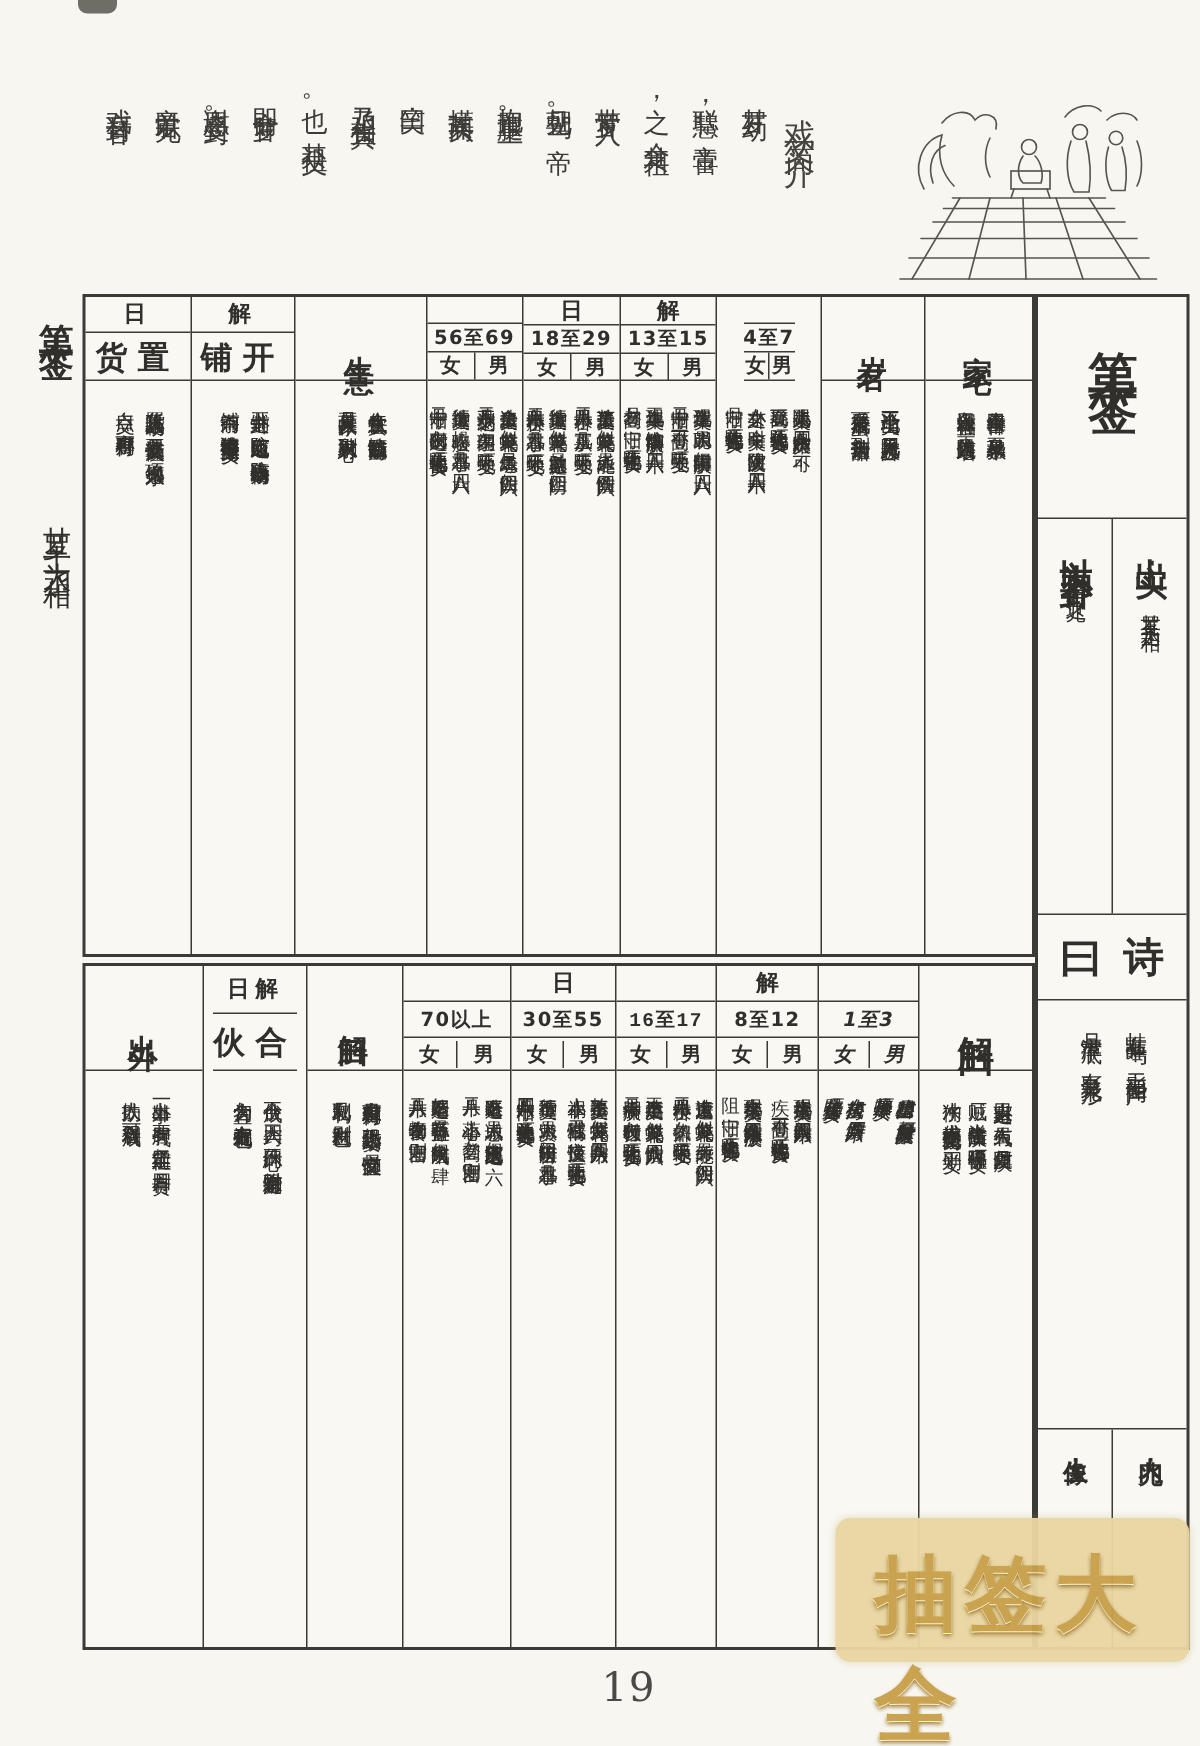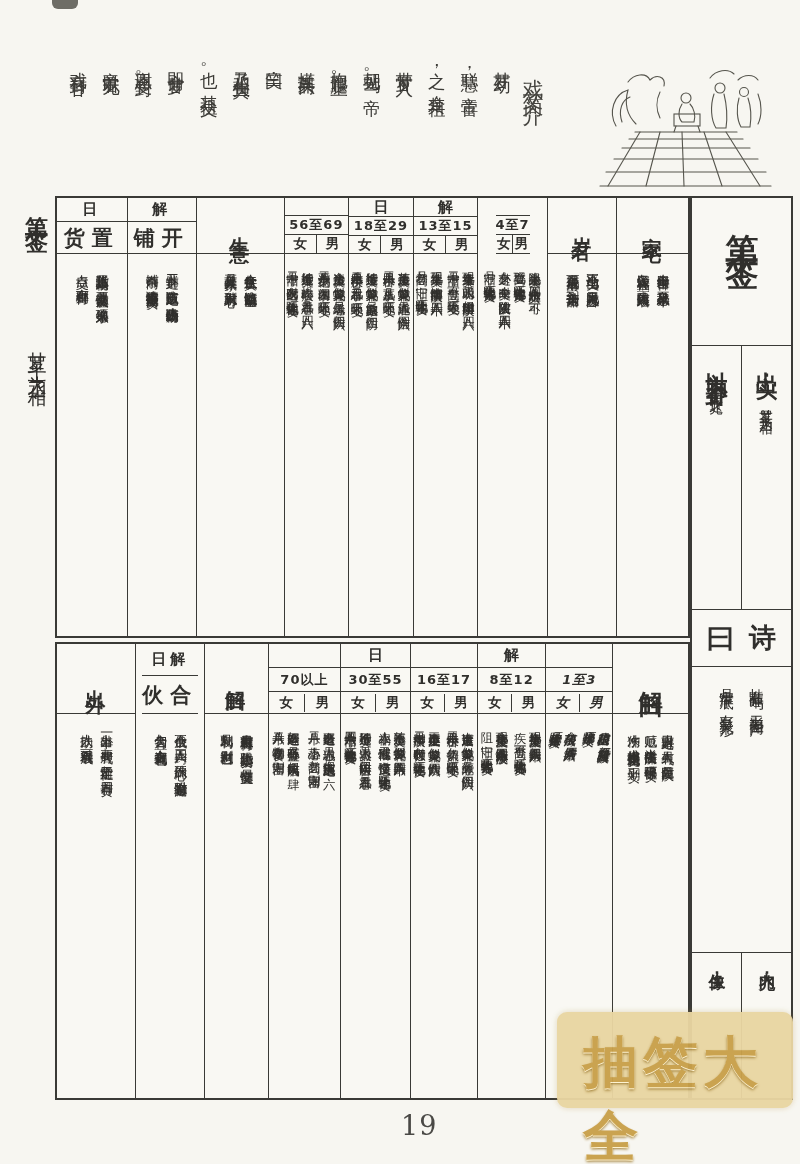--- a/index.html
+++ b/index.html
@@ -308,21 +308,21 @@
           <div class="half">
             <div class="v ctp">小女现年运度未美　惟防四六八十二月小疾波
 阻　守旧　吓天地化吉方保平安</div>
           </div>
           <div class="half">
             <div class="v ctp">小童现年运度未美　但防四六八十二月
 疾　不可登高　吓天地化吉方保平安</div>
           </div>
         </div>
       </div>
-      <div class="tcol" style="width: 68px;">
+      <div class="tcol" style="width: 68px; font-family: Liberation Mono, monospace;">
         <div class="hd">
           <div class="band bspan"></div>
           <div class="band brange">16至17</div>
           <div class="band bgen">
             <span>女</span>
             <span>男</span>
           </div>
         </div>
         <div class="cell pairc">
           <div class="half">

